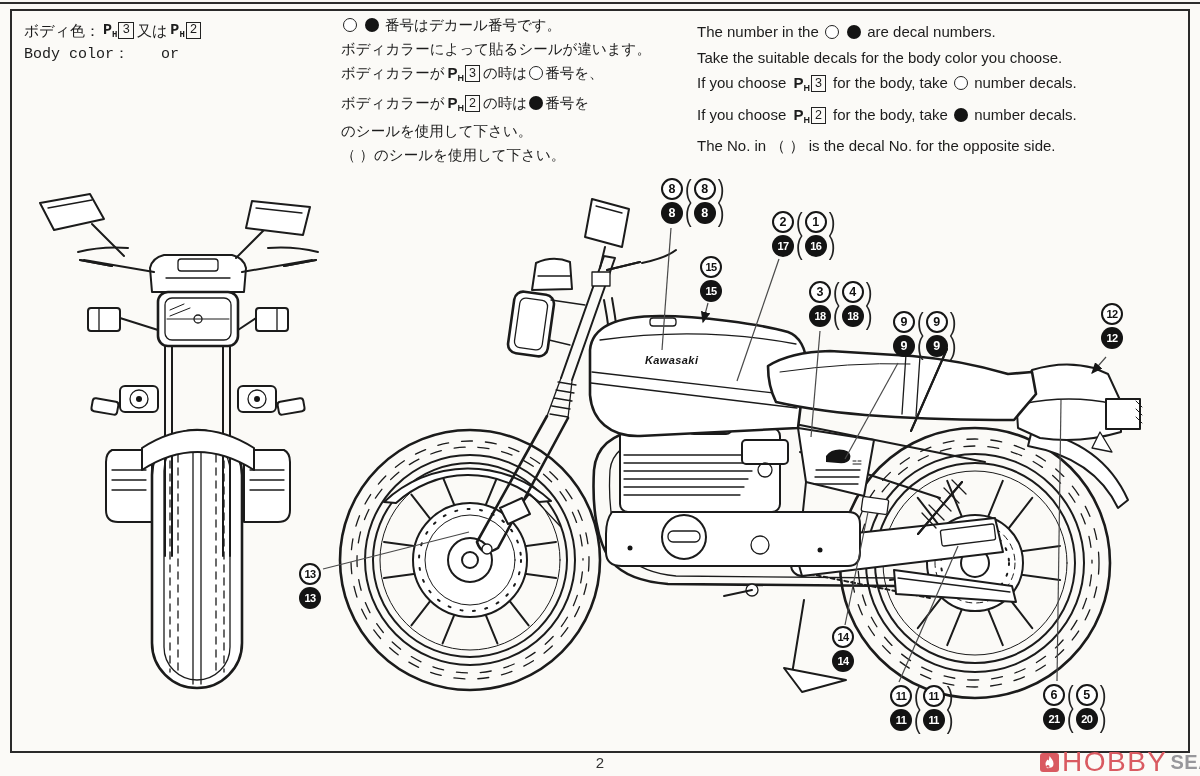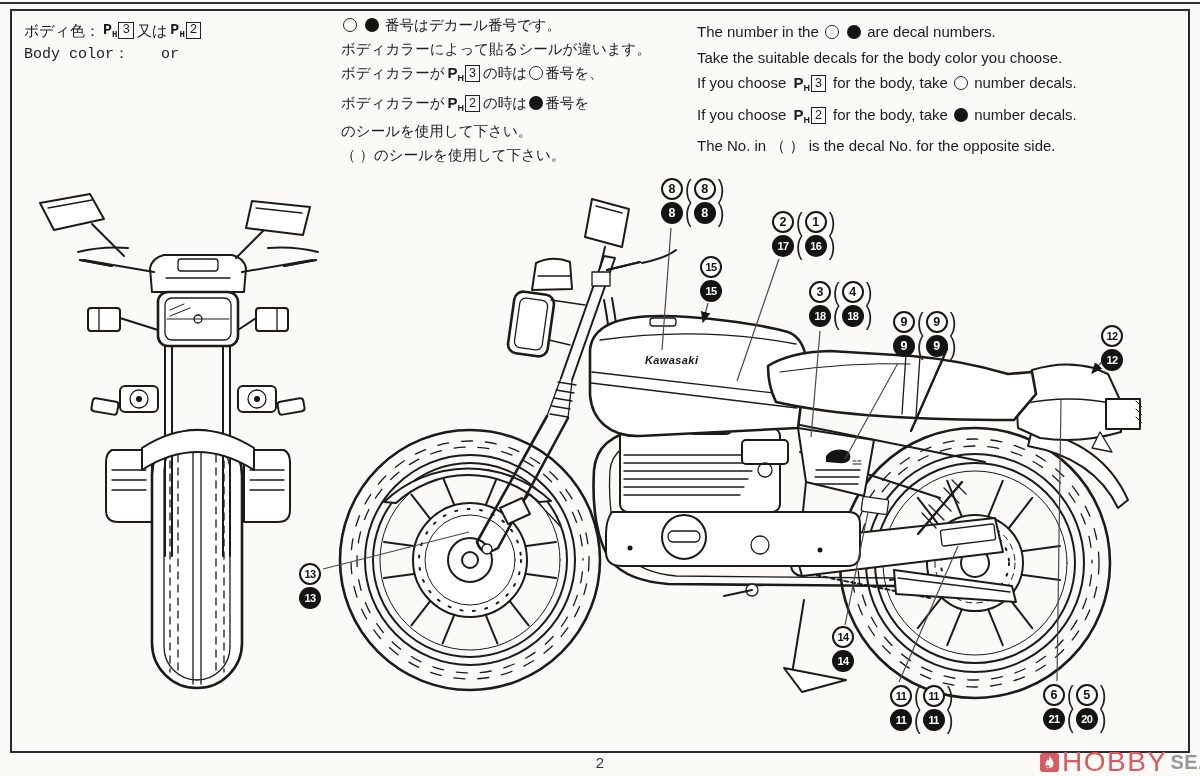--- a/index.html
+++ b/index.html
@@ -363,21 +363,21 @@
           <span class="co w">9</span>
           <span class="paren">)</span>
         </div>
         <div class="co-row">
           <span class="co b">9</span>
           <span class="paren">(</span>
           <span class="co b">9</span>
           <span class="paren">)</span>
         </div>
       </div>
-      <div class="callout-group" style="left: 1101px; top: 324px;">
+      <div class="callout-group" style="left: 1101px; top: 302px;">
         <div class="co-row">
           <span class="co w two">12</span>
         </div>
         <div class="co-row">
           <span class="co b two">12</span>
         </div>
       </div>
       <div class="callout-group" style="left: 299px; top: 562px; text-align: right;">
         <div class="co-row">
           <span class="co w two">13</span>

